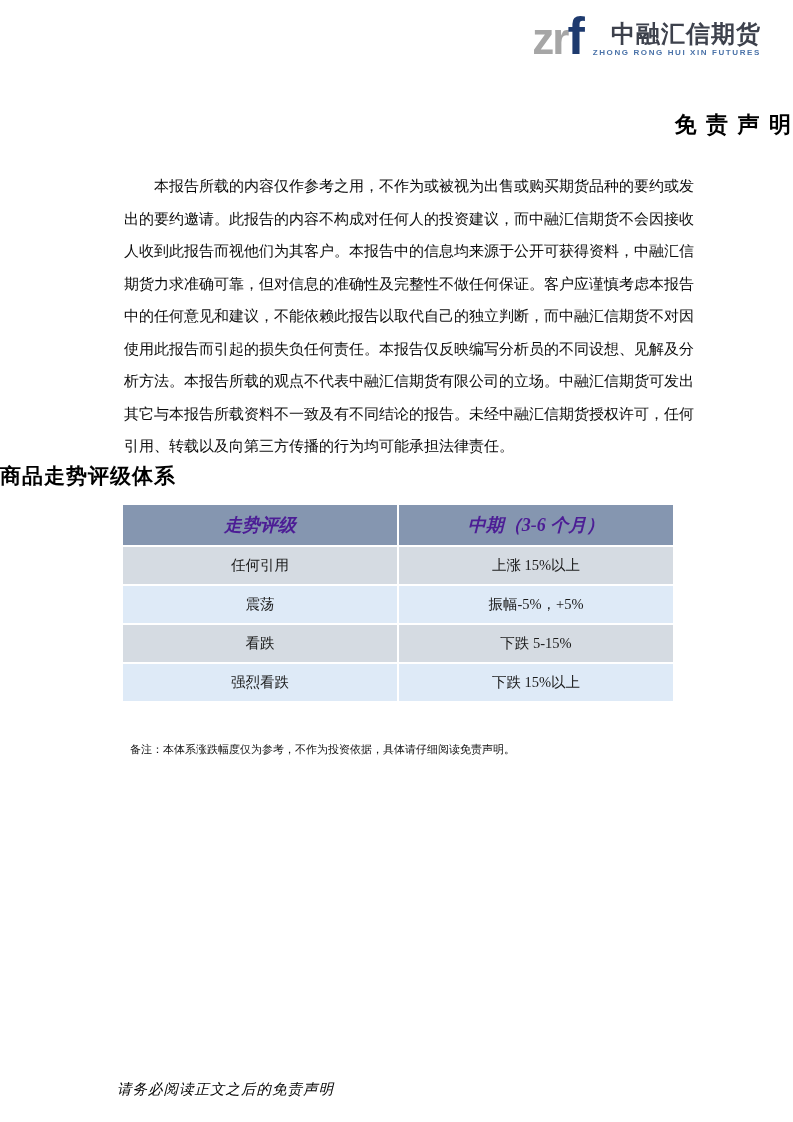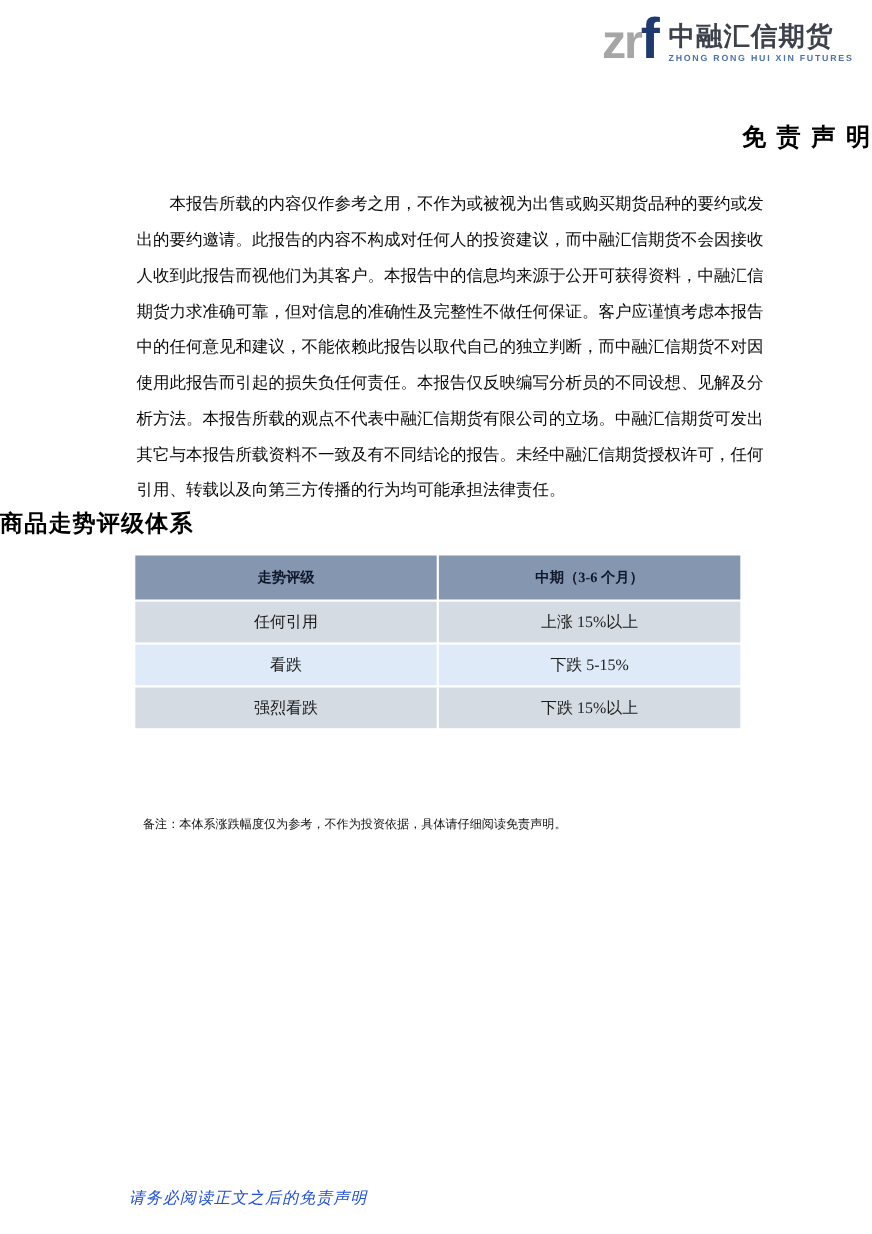--- a/index.html
+++ b/index.html
@@ -13,38 +13,39 @@
     width: 793px;
     height: 1122px;
     background: #ffffff;
     overflow: hidden;
   }
 
   
   .logo {
     position: absolute;
     top: 12px;
-    right: 17px;
+    right: 32px;
     display: flex;
     align-items: flex-end;
     gap: 10px;
   }
   .wordmark {
     font-family: "Liberation Sans", "DejaVu Sans", sans-serif;
     font-weight: bold;
     font-size: 44px;
     line-height: 0.95;
     letter-spacing: -2px;
   }
   .wordmark .zr { color: var(--logo-gray, #a6a6a6); }
   .wordmark .f  { color: var(--logo-blue, #1e3a6e); font-size: 52px; }
   .logo-names {
     display: flex;
     flex-direction: column;
     padding-bottom: 4px;
+    align-items: flex-end;
   }
   .company-cn {
     font-family: "Liberation Sans", "DejaVu Sans", sans-serif;
     font-weight: bold;
     font-size: 24px;
     letter-spacing: 1px;
     color: #3d414c;
     line-height: 1.05;
   }
   .company-en {
@@ -102,24 +103,25 @@
     font-size: 14.5px;
   }
   .rating-table th, .rating-table td {
     border: 2px solid #ffffff;
     text-align: center;
     vertical-align: middle;
     padding: 0;
   }
   .rating-table th {
     background: var(--table-header-bg, #8596b0);
-    color: #0f172a;
+    color: #4c1d95;
     font-weight: bold;
     height: 40px;
-    font-size: 13px;
+    font-size: 18px;
+    font-style: italic;
   }
   .rating-table td {
     height: 37px;
     color: #1a1a1a;
   }
   .rating-table tbody tr:nth-child(odd)  td { background: var(--table-row-odd-bg, #d5dbe2); }
   .rating-table tbody tr:nth-child(even) td { background: var(--table-row-even-bg, #deeaf7); }
 
   .table-note {
     position: absolute;
@@ -129,21 +131,21 @@
     color: #111111;
   }
 
   
   .page-footer {
     position: absolute;
     top: 1080px;
     left: 117px;
     font-size: 14.5px;
     font-style: italic;
-    color: #1d4ed8;
+    color: #000000;
     letter-spacing: 1px;
   }
 </style>
 </head>
 <body>
 
 <div class="page">
 
   <div class="logo">
     <div class="wordmark">
@@ -167,20 +169,24 @@
         <th>走势评级</th>
         <th>中期（3-6 个月）</th>
       </tr>
     </thead>
     <tbody>
       <tr>
         <td>任何引用</td>
         <td>上涨 15%以上</td>
       </tr>
       <tr>
+        <td>震荡</td>
+        <td>振幅-5%，+5%</td>
+      </tr>
+      <tr>
         <td>看跌</td>
         <td>下跌 5-15%</td>
       </tr>
       <tr>
         <td>强烈看跌</td>
         <td>下跌 15%以上</td>
       </tr>
     </tbody>
   </table>
 

